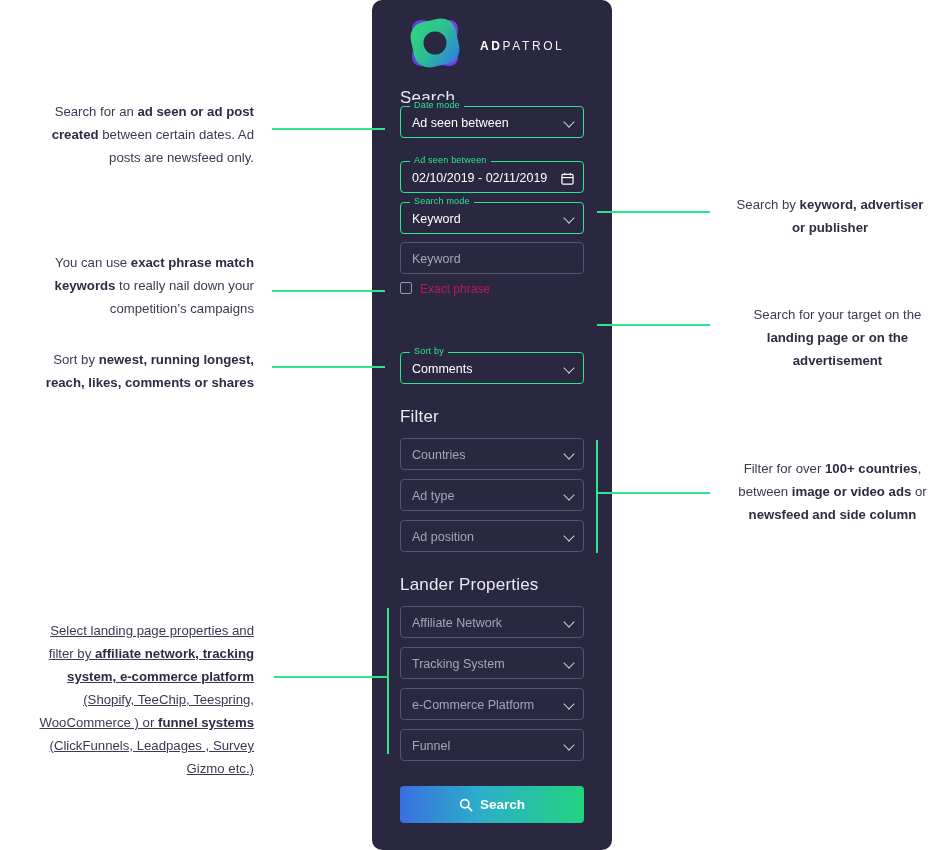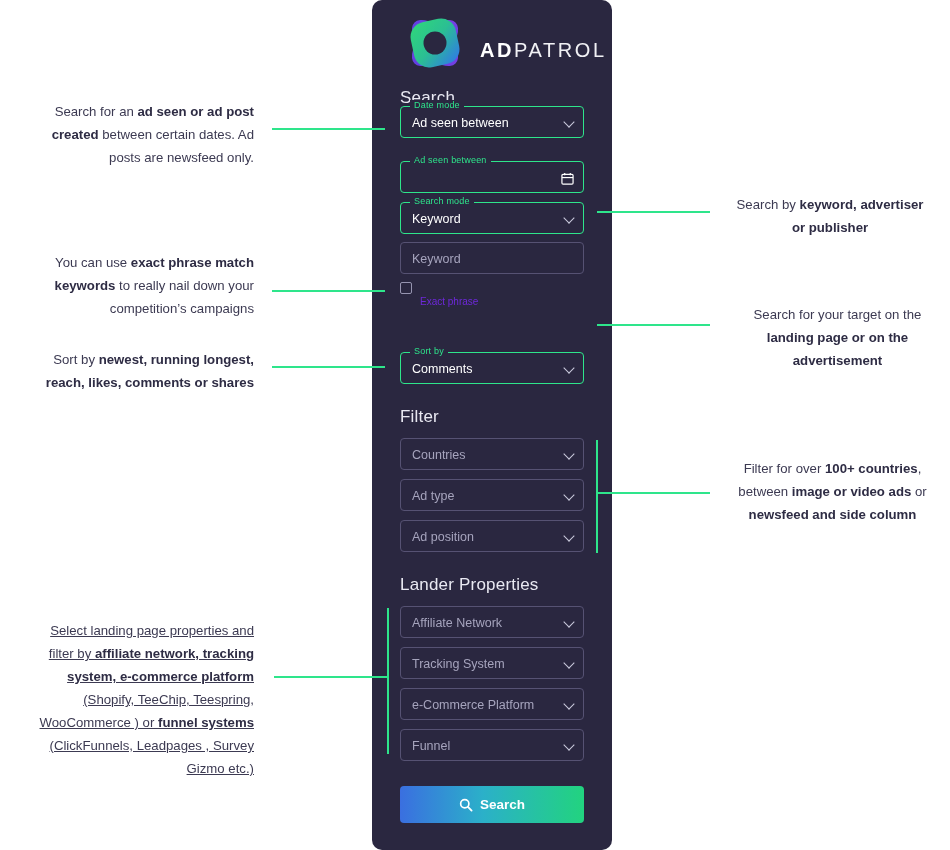--- a/index.html
+++ b/index.html
@@ -18,21 +18,21 @@
     position:absolute;left:372px;top:0;width:240px;height:850px;
     background:#2a2740;
     border-radius:10px;
   }
 
   
   .logo-row{position:absolute;left:402px;top:10px;width:180px;height:70px;}
   .logo-mark{position:absolute;left:0;top:0;width:66px;height:66px;}
   .brand{
     position:absolute;left:78px;top:30px;
-    font-size:20px;letter-spacing:2.6px;color:#ffffff;line-height:1;
+    font-size:12px;letter-spacing:2.6px;color:#ffffff;line-height:1;
     white-space:nowrap;
   }
   .brand b{font-weight:bold;}
   .brand span{font-weight:300;color:#f1f1f5;}
 
   
   .section-title{
     position:absolute;left:400px;
     color:#e9e9f2;font-size:17px;font-weight:400;letter-spacing:.2px;
   }
@@ -65,22 +65,22 @@
   }
   .cal{position:absolute;right:9px;top:9px;width:13px;height:13px;}
 
   
   .checkrow{position:absolute;left:400px;top:281px;height:18px;}
   .cbox{
     position:absolute;left:0;top:1px;width:12px;height:12px;
     border:1.3px solid #9694b0;border-radius:2px;box-sizing:border-box;
   }
   .clabel{
-    position:absolute;left:20px;top:13px;height:16px;line-height:16px;
-    font-size:10px;color:#6d28d9;white-space:nowrap;
+    position:absolute;left:20px;top:0;height:16px;line-height:16px;
+    font-size:12px;color:#be185d;white-space:nowrap;
   }
 
   
   .searchbtn{
     position:absolute;left:400px;top:786px;width:184px;height:37px;
     border-radius:4px;border:none;
     background:linear-gradient(90deg,#3a6fe0 0%,#2bb0c9 45%,#22d37f 100%);
     color:#fff;font-size:13.5px;font-weight:bold;
     font-family:"Liberation Sans", sans-serif;
     display:flex;align-items:center;justify-content:center;gap:7px;
@@ -140,20 +140,21 @@
   <div class="section-title" style="top:88px">Search</div>
 
   <div class="field active" style="top:106px">
     <div class="flabel">Date mode</div>
     <div class="ftext">Ad seen between</div>
     <div class="chev"></div>
   </div>
 
   <div class="field active" style="top:161px">
     <div class="flabel">Ad seen between</div>
+    <div class="ftext">02/10/2019 - 02/11/2019</div>
     <div class="cal">
       <svg width="13" height="13" viewBox="0 0 14 14">
         <rect x="1" y="2.5" width="12" height="10.5" rx="1.2" fill="none" stroke="#ffffff" stroke-width="1.3"></rect>
         <line x1="1" y1="6" x2="13" y2="6" stroke="#ffffff" stroke-width="1.3"></line>
         <line x1="4" y1="1" x2="4" y2="3.6" stroke="#ffffff" stroke-width="1.3"></line>
         <line x1="10" y1="1" x2="10" y2="3.6" stroke="#ffffff" stroke-width="1.3"></line>
       </svg>
     </div>
   </div>
 

